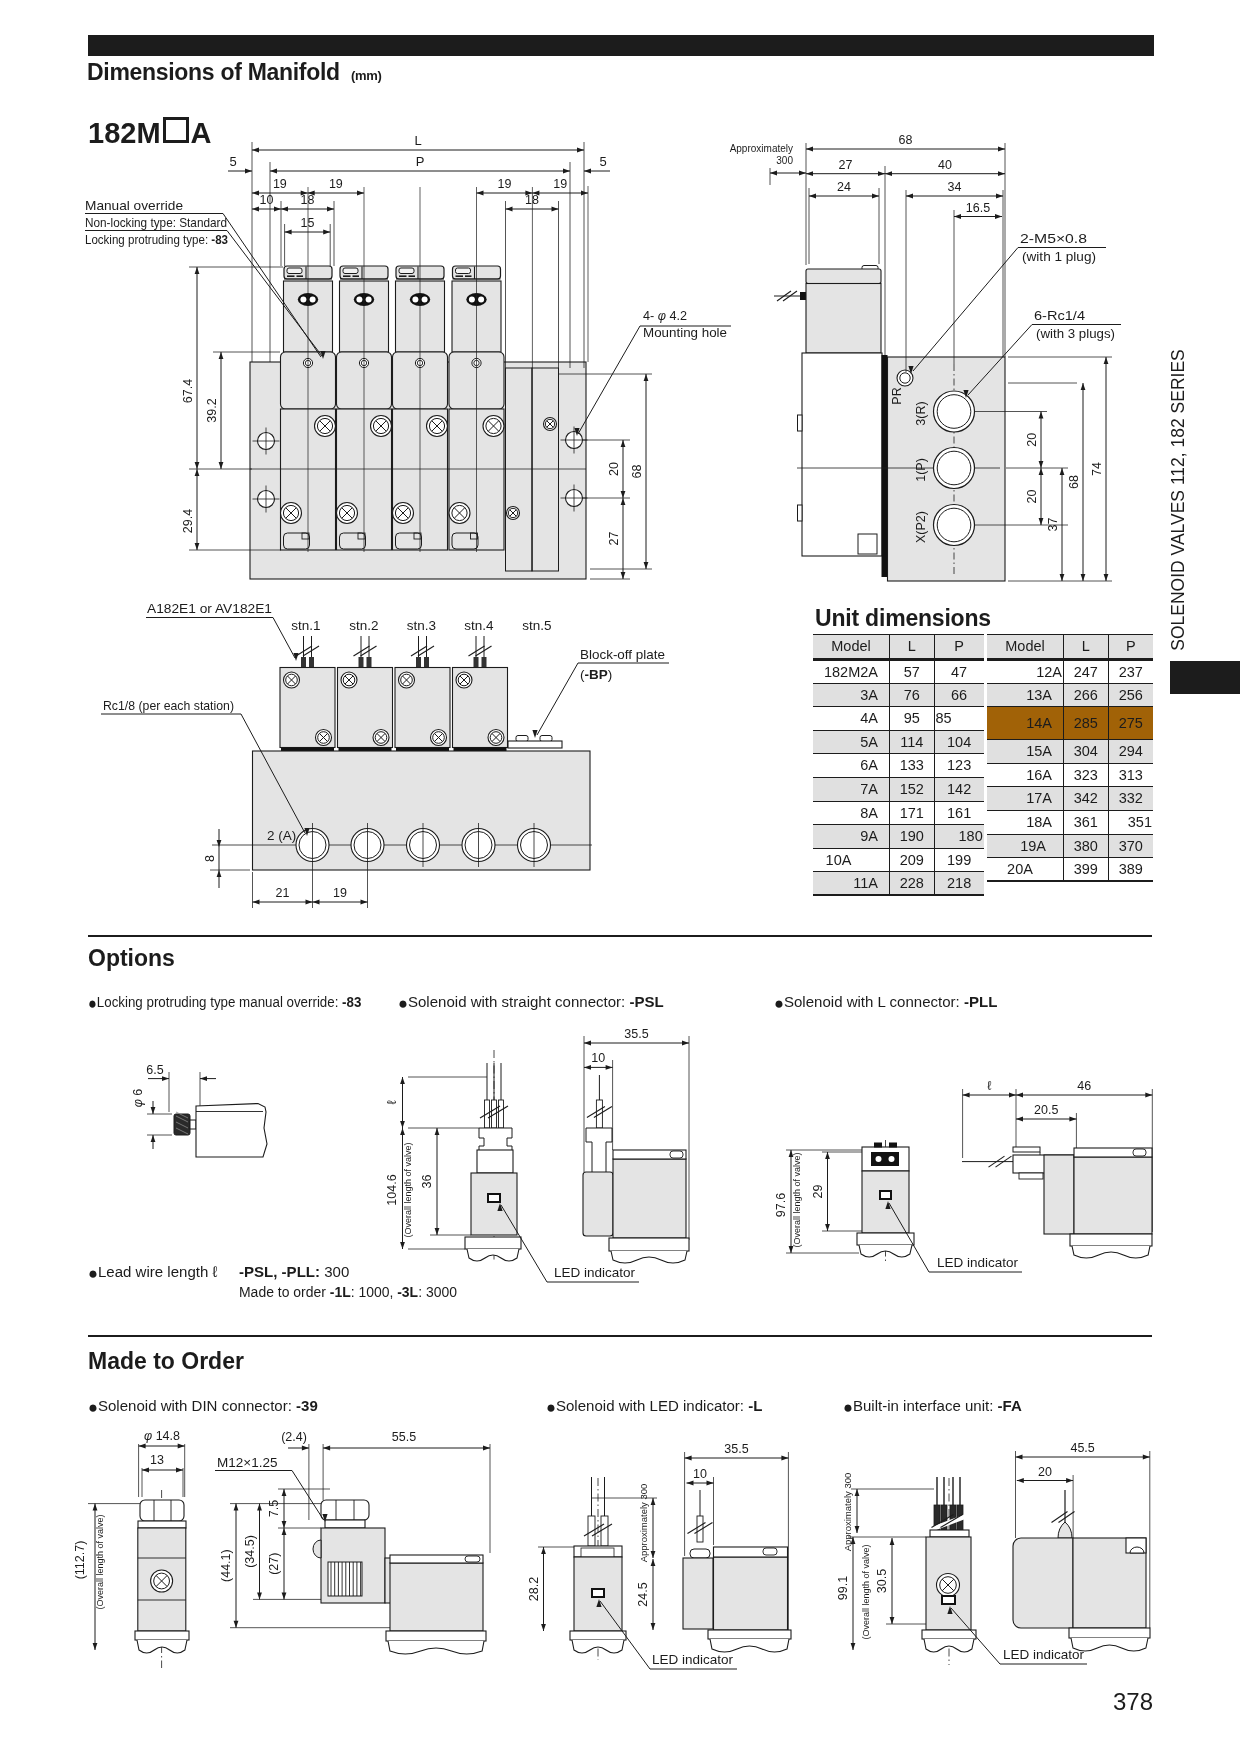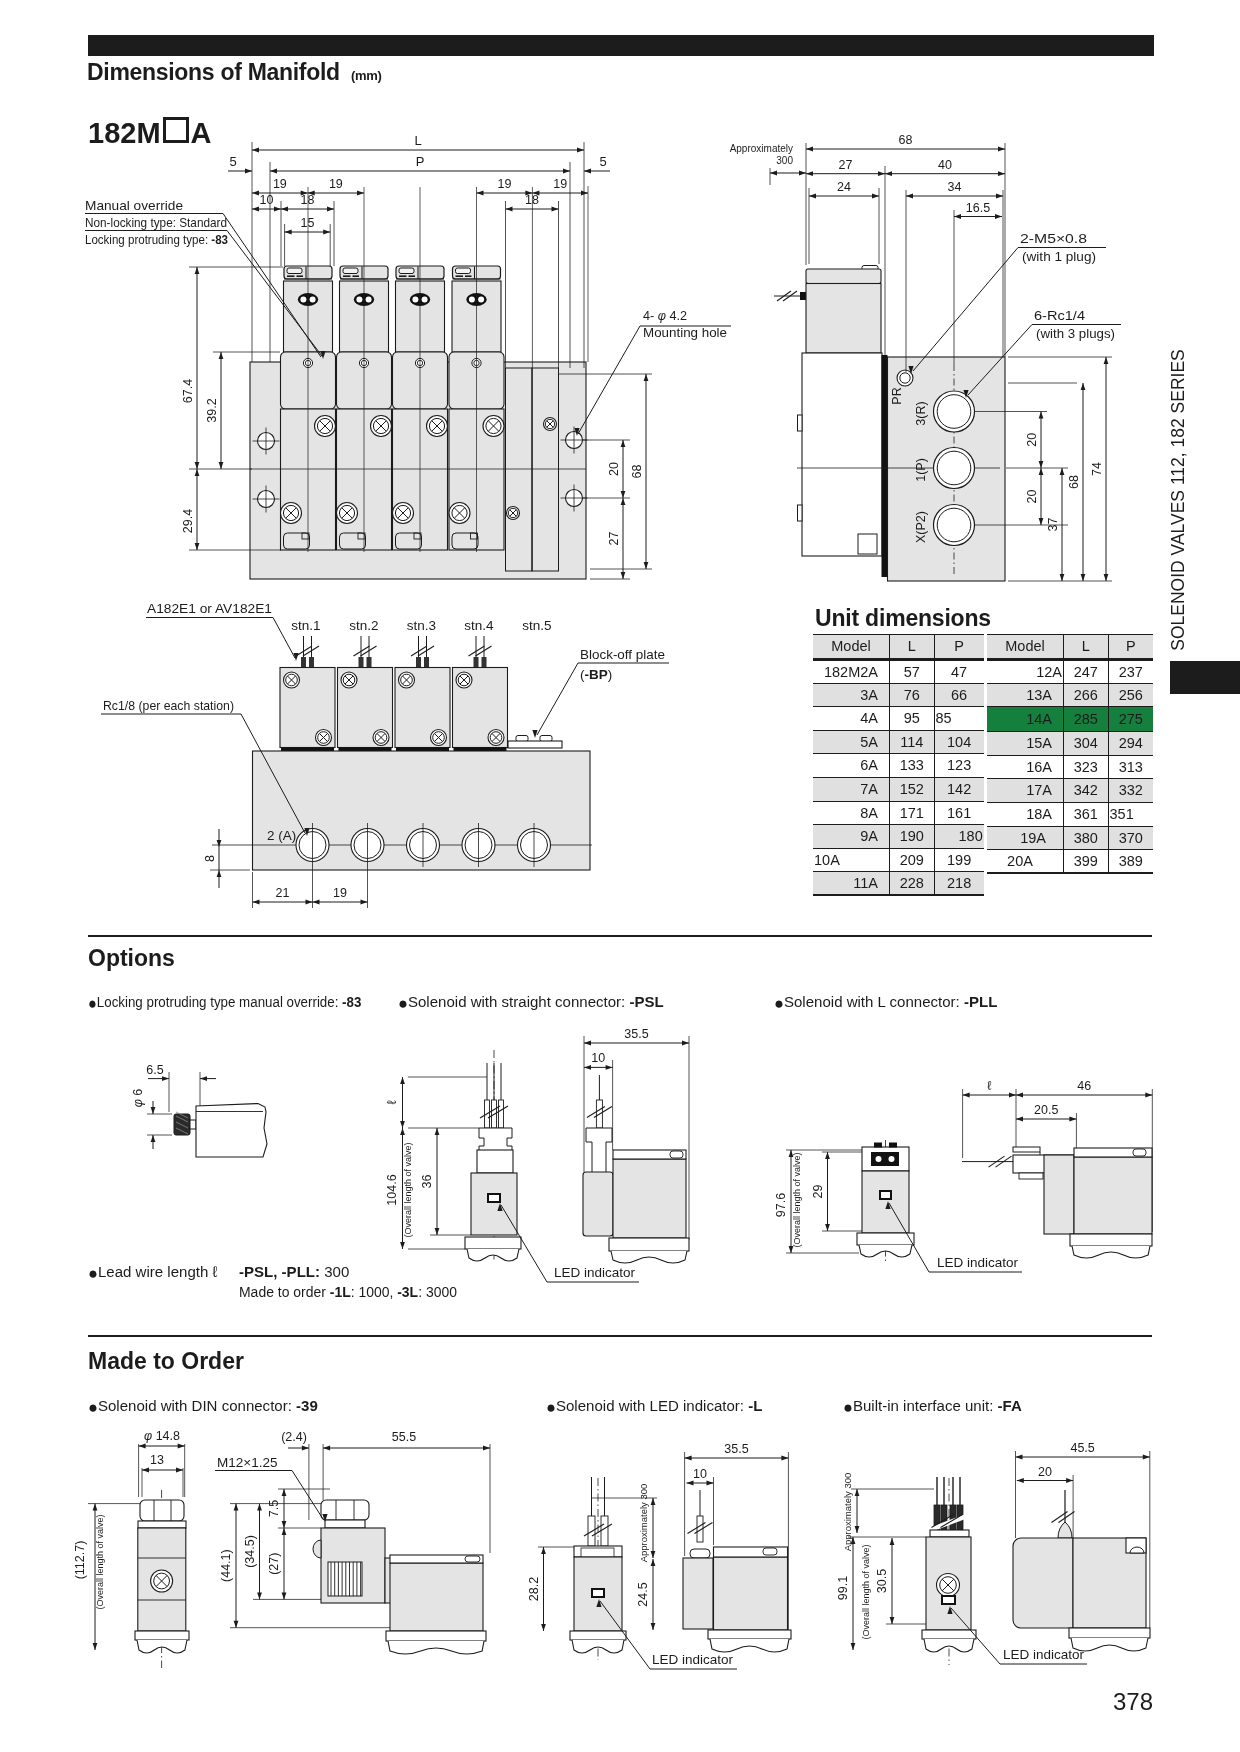--- a/index.html
+++ b/index.html
@@ -694,21 +694,21 @@
           <td style="text-align:right;padding-right:11px;">8A</td>
           <td style="text-align:center;border-left:1.5px solid #1c1c1c;">171</td>
           <td style="text-align:center;border-left:1.5px solid #1c1c1c;">161</td>
         </tr>
 <tr style="background:#e0e0e0;height:23.6px;border-bottom:1px solid #1c1c1c;">
           <td style="text-align:right;padding-right:11px;">9A</td>
           <td style="text-align:center;border-left:1.5px solid #1c1c1c;">190</td>
           <td style="text-align:center;border-left:1.5px solid #1c1c1c;padding-left:24px;">180</td>
         </tr>
 <tr style="background:#fff;height:23.6px;border-bottom:1px solid #1c1c1c;">
-          <td style="text-align:left;padding-right:26px;">10A</td>
+          <td style="text-align:center;padding-right:26px;">10A</td>
           <td style="text-align:center;border-left:1.5px solid #1c1c1c;">209</td>
           <td style="text-align:center;border-left:1.5px solid #1c1c1c;">199</td>
         </tr>
 <tr style="background:#e0e0e0;height:23.6px;border-bottom:2.5px solid #1c1c1c;">
           <td style="text-align:right;padding-right:11px;">11A</td>
           <td style="text-align:center;border-left:1.5px solid #1c1c1c;">228</td>
           <td style="text-align:center;border-left:1.5px solid #1c1c1c;">218</td>
         </tr>
 </tbody>
     </table>
@@ -725,21 +725,21 @@
 <tr style="background:#fff;height:23.6px;border-bottom:1px solid #1c1c1c;">
           <td style="text-align:right;">12A</td>
           <td style="text-align:center;border-left:1.5px solid #1c1c1c;">247</td>
           <td style="text-align:center;border-left:1.5px solid #1c1c1c;">237</td>
         </tr>
 <tr style="background:#e0e0e0;height:23.6px;border-bottom:1px solid #1c1c1c;">
           <td style="text-align:right;padding-right:11px;">13A</td>
           <td style="text-align:center;border-left:1.5px solid #1c1c1c;">266</td>
           <td style="text-align:center;border-left:1.5px solid #1c1c1c;">256</td>
         </tr>
-<tr style="background:#15803d;height:25px;border-bottom:1px solid #1c1c1c;">
+<tr style="background:#a16207;height:33px;border-bottom:1px solid #1c1c1c;">
           <td style="text-align:right;padding-right:11px;">14A</td>
           <td style="text-align:center;border-left:1.5px solid #1c1c1c;">285</td>
           <td style="text-align:center;border-left:1.5px solid #1c1c1c;">275</td>
         </tr>
 <tr style="background:#e0e0e0;height:23.6px;border-bottom:1px solid #1c1c1c;">
           <td style="text-align:right;padding-right:11px;">15A</td>
           <td style="text-align:center;border-left:1.5px solid #1c1c1c;">304</td>
           <td style="text-align:center;border-left:1.5px solid #1c1c1c;">294</td>
         </tr>
 <tr style="background:#fff;height:23.6px;border-bottom:1px solid #1c1c1c;">
@@ -748,21 +748,21 @@
           <td style="text-align:center;border-left:1.5px solid #1c1c1c;">313</td>
         </tr>
 <tr style="background:#e0e0e0;height:23.6px;border-bottom:1px solid #1c1c1c;margin-left:27px;">
           <td style="text-align:right;padding-right:11px;">17A</td>
           <td style="text-align:center;border-left:1.5px solid #1c1c1c;">342</td>
           <td style="text-align:center;border-left:1.5px solid #1c1c1c;">332</td>
         </tr>
 <tr style="background:#fff;height:23.6px;border-bottom:1px solid #1c1c1c;">
           <td style="text-align:right;padding-right:11px;">18A</td>
           <td style="text-align:center;border-left:1.5px solid #1c1c1c;">361</td>
-          <td style="text-align:left;border-left:1.5px solid #1c1c1c;">351</td>
+          <td style="text-align:right;border-left:1.5px solid #1c1c1c;">351</td>
         </tr>
 <tr style="background:#e0e0e0;height:23.6px;border-bottom:1px solid #1c1c1c;">
           <td style="text-align:right;padding-right:17px;">19A</td>
           <td style="text-align:center;border-left:1.5px solid #1c1c1c;">380</td>
           <td style="text-align:center;border-left:1.5px solid #1c1c1c;">370</td>
         </tr>
 <tr style="background:#fff;height:23.6px;border-bottom:2.5px solid #1c1c1c;">
           <td style="text-align:center;padding-right:11px;">20A</td>
           <td style="text-align:center;border-left:1.5px solid #1c1c1c;">399</td>
           <td style="text-align:center;border-left:1.5px solid #1c1c1c;">389</td>

